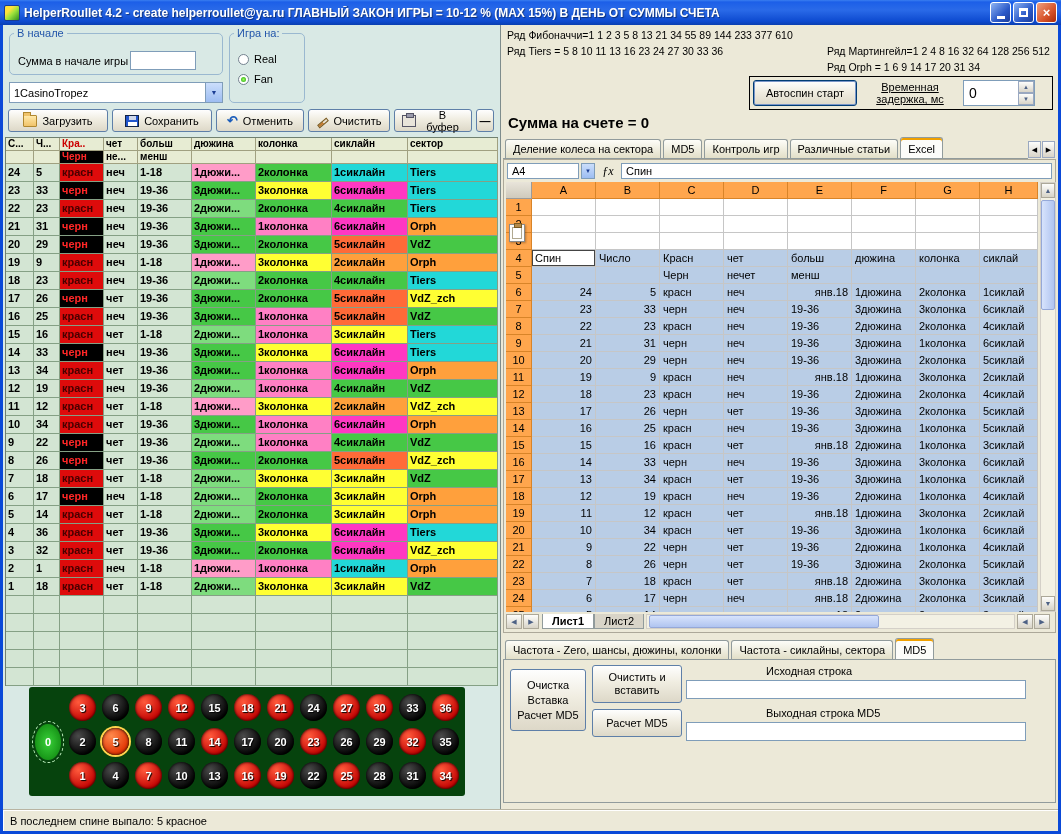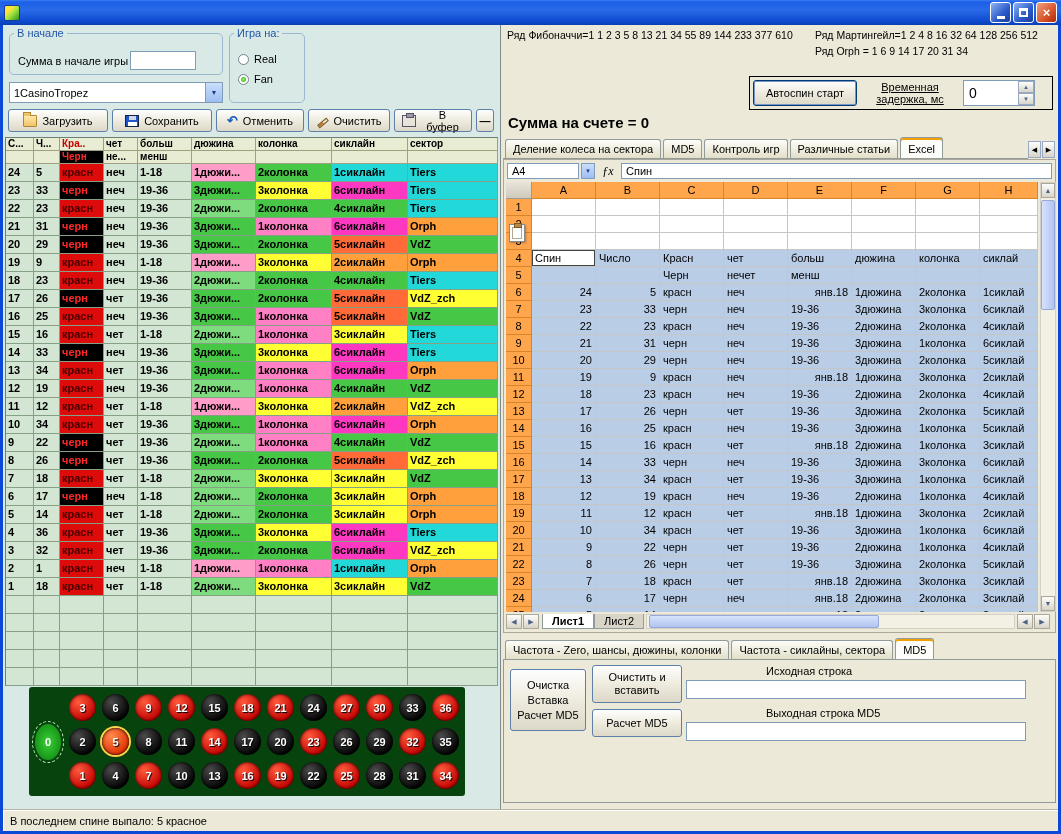--- a/index.html
+++ b/index.html
@@ -95,21 +95,21 @@
   .wblack{background:radial-gradient(circle at 35% 30%,#4a4a4a,#000 75%);}
   .wlast{background:radial-gradient(circle at 35% 30%,#ff8a4d,#e03000 75%);
     box-shadow:0 0 0 2px #ffd24d,inset 0 0 3px #000;}
   .wzero{position:absolute;left:6px;top:50%;transform:translateY(-50%);width:26px;height:36px;
     border-radius:50%;background:radial-gradient(#39d139,#0a7d0a);color:#fff;font-size:11px;
     font-weight:bold;display:flex;align-items:center;justify-content:center;cursor:pointer;
     outline:1px dashed #bff0bf;outline-offset:2px;}
   
   .series{position:absolute;left:0;top:2px;width:100%;font-size:10.5px;}
   .scol{position:absolute;top:0;white-space:nowrap;}
-  .scol.c1{left:6px;} .scol.c2{left:314px;}
+  .scol.c1{left:6px;} .scol.c2{left:326px;margin-top:16px;}
   .scol div{height:16px;line-height:16px;}
   .autospin-box{position:absolute;left:248px;top:51px;width:304px;height:34px;border:1px solid #000;
     display:flex;align-items:center;gap:6px;padding:0 3px;background:#ece9d8;}
   .autospin{width:104px;height:26px;border:1px solid #003c74;box-shadow:inset 0 0 0 1px #7a96c8;}
   .delay-label{width:94px;font-size:11px;line-height:12px;text-align:center;text-decoration:underline;}
   .spin-edit{width:72px;height:26px;border:1px solid #7f9db9;background:#fff;display:flex;}
   .spin-val{flex:1;font-size:14px;padding:4px 0 0 5px;}
   .spin-btns{display:flex;flex-direction:column;width:16px;}
   .sb{flex:1;font-size:6px;color:#4d6185;display:flex;align-items:center;justify-content:center;
     background:linear-gradient(#fdfdfb,#d8d4c8);border:1px solid #9aa8c0;cursor:pointer;}
@@ -198,20 +198,21 @@
   .l1{left:262px;top:5px;} .l2{left:262px;top:47px;}
   .md5-in1{position:absolute;left:182px;top:20px;width:340px;height:19px;}
   .md5-in2{position:absolute;left:182px;top:62px;width:340px;height:19px;}
 </style>
 </head>
 <body>
 
 <div class="window">
   <div class="titlebar">
     <span class="app-icon"></span>
+    <span class="title-text">HelperRoullet 4.2 - create helperroullet@ya.ru ГЛАВНЫЙ ЗАКОН ИГРЫ = 10-12 % (MAX 15%) В ДЕНЬ ОТ СУММЫ СЧЕТА</span>
     <span class="win-controls">
       <span class="wbtn min">
           <span class="glyph-min"></span>
         </span>
       <span class="wbtn max">
           <span class="glyph-max"></span>
         </span>
       <span class="wbtn close">×</span>
     </span>
   </div>
@@ -651,20 +652,21 @@
           <span class="wnum wred">34</span>
         </div>
         <span class="wzero">0</span>
       </div>
   </div>
 
   <div class="right-panel">
     <div class="series">
       <div class="scol c1">
         <div>Ряд Фибоначчи=1 1 2 3 5 8 13 21 34 55 89 144 233 377 610</div>
+        <div>Ряд Tiers = 5 8 10 11 13 16 23 24 27 30 33 36</div>
       </div>
       <div class="scol c2">
         <div>Ряд Мартингейл=1 2 4 8 16 32 64 128 256 512</div>
         <div>Ряд Orph = 1 6 9 14 17 20 31 34</div>
       </div>
     </div>
     <div class="autospin-box">
       <button class="btn autospin">Автоспин старт</button>
       <span class="delay-label">Временная задержка, мс</span>
       <span class="spin-edit">

